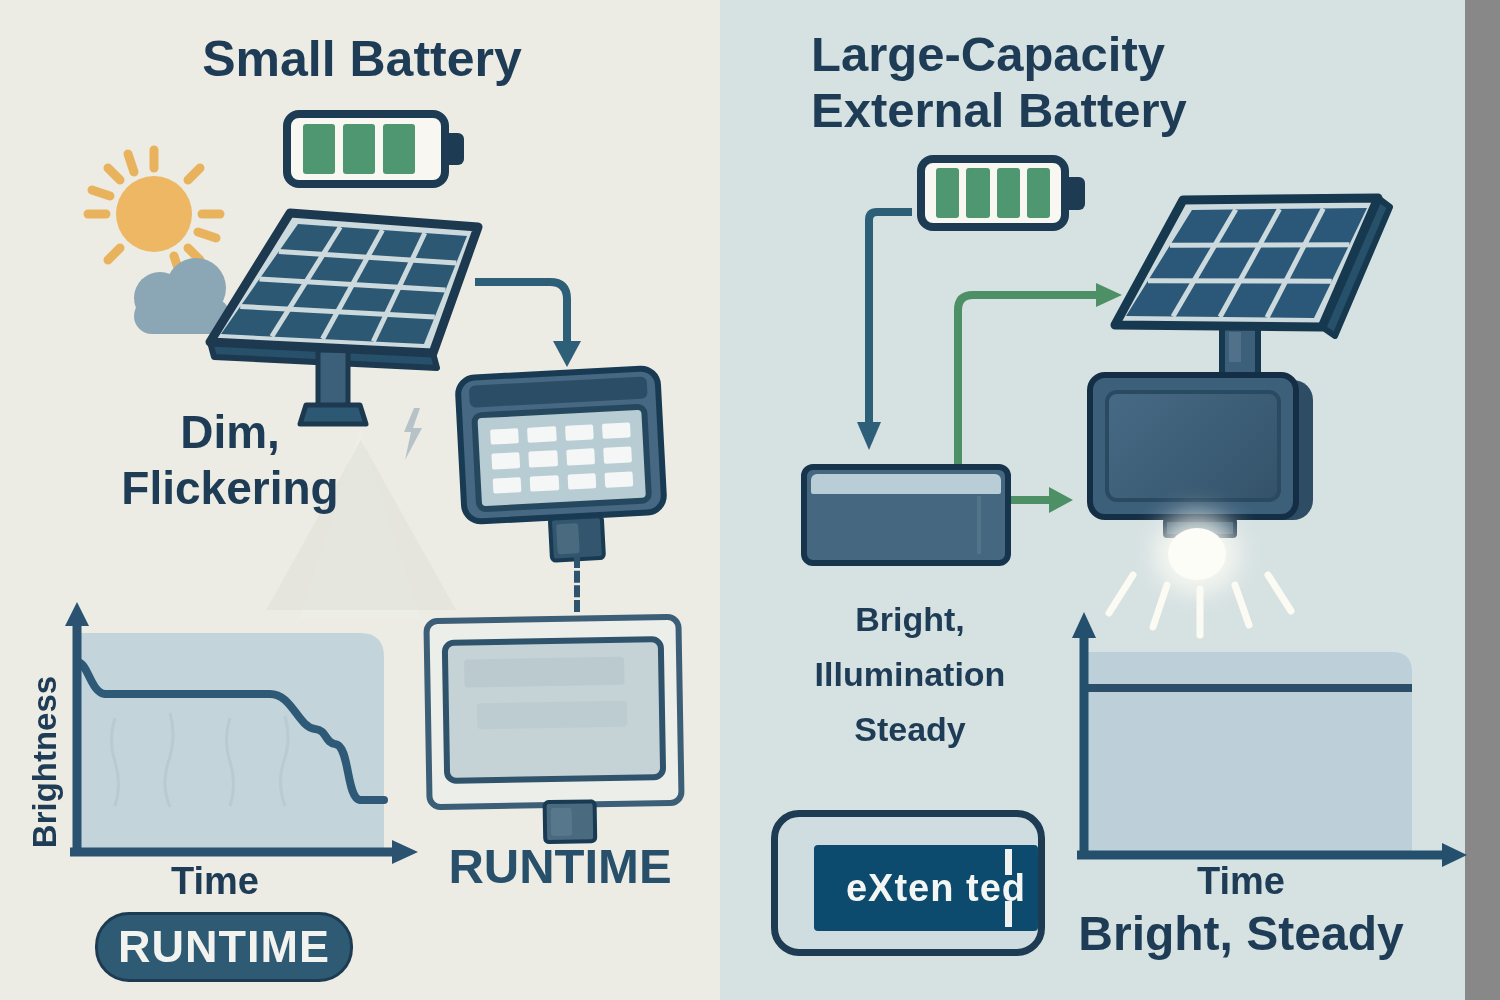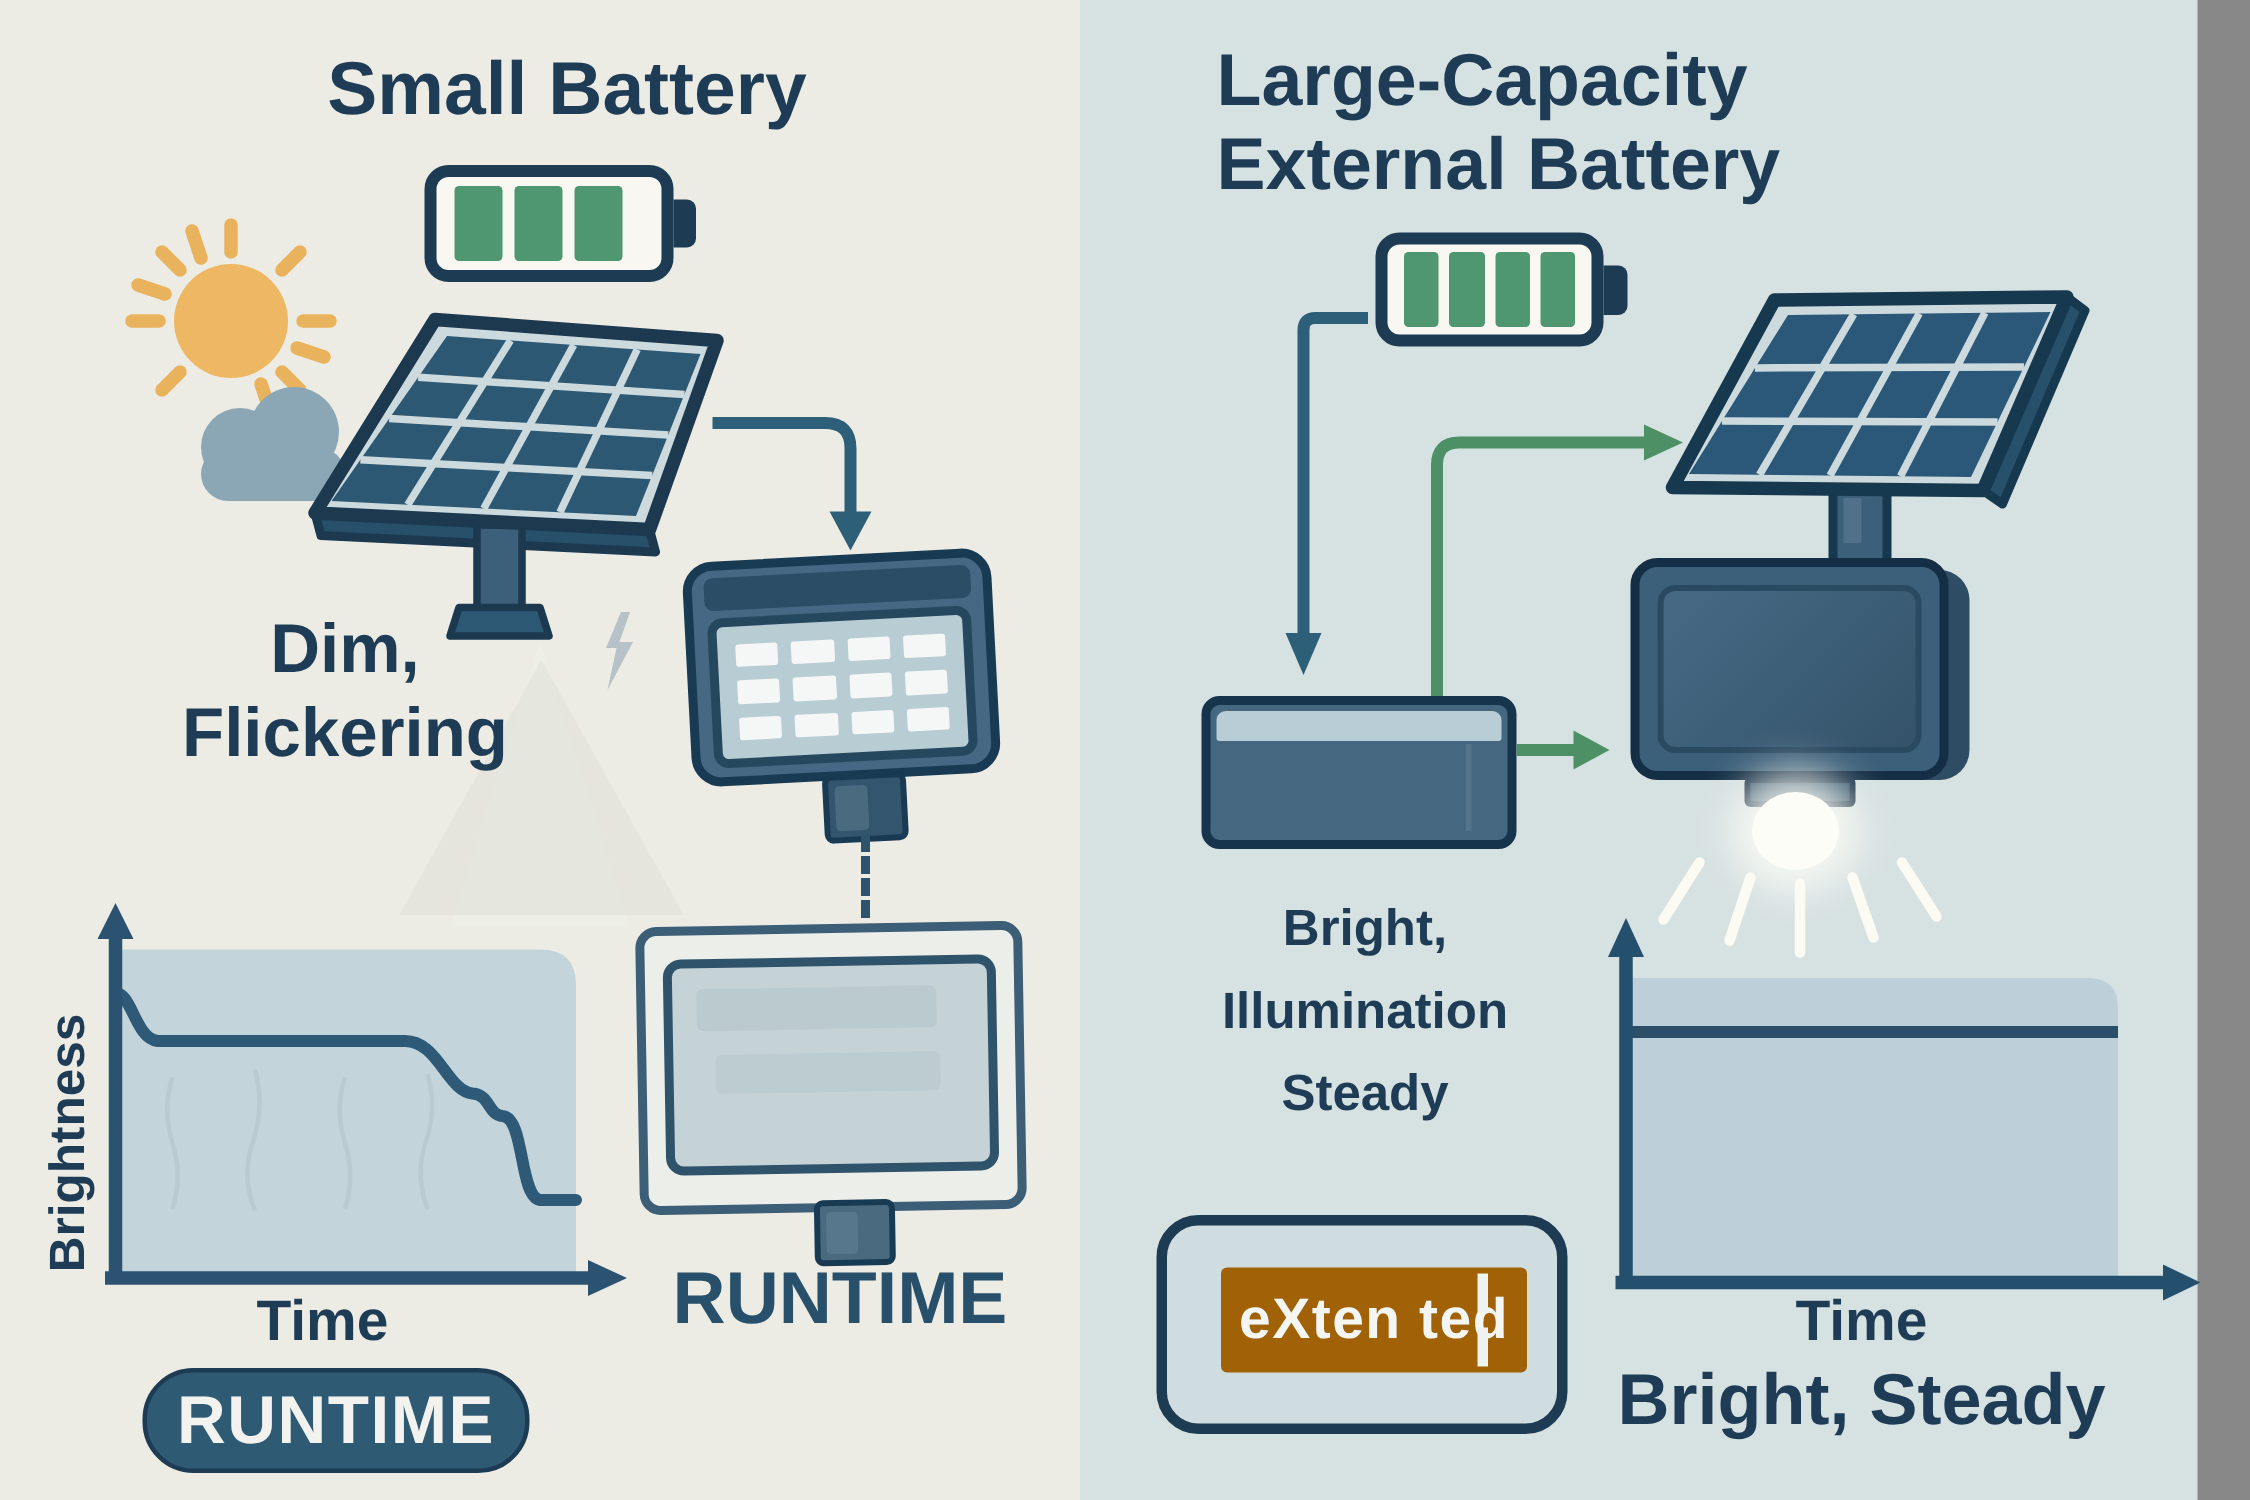--- a/index.html
+++ b/index.html
@@ -27,21 +27,21 @@
          display:flex;align-items:center;justify-content:center;letter-spacing:1px;}
   svg{display:block;}
 </style>
 </head>
 <body>
 
 <div id="stage">
 
   <div class="panel" style="left:0;width:746px;background:#edece4;">
 
-    <div class="abs ctr" style="left:68px;top:30px;width:620px;font-size:50px;">Small Battery</div>
+    <div class="abs ctr" style="left:52px;top:30px;width:620px;font-size:50px;">Small Battery</div>
 
     <div class="abs batt" style="left:283px;top:110px;width:166px;height:78px;">
       <div class="bar" style="width:32px;height:50px;"></div>
       <div class="bar" style="width:32px;height:50px;"></div>
       <div class="bar" style="width:32px;height:50px;"></div>
     </div>
     <div class="abs batt-tip" style="left:449px;top:133px;width:15px;height:32px;"></div>
 
     <svg class="abs" style="left:70px;top:132px;" width="170" height="170" viewBox="0 0 170 170">
       <g stroke="#e9b35e" stroke-width="9" stroke-linecap="round">
@@ -230,22 +230,22 @@
       </g>
     </svg>
 
     <div class="abs ctr cap3" style="left:30px;top:592px;width:320px;font-size:34px;line-height:55px;">
       <span>Bright,</span>
       <span>Illumination</span>
       <span>Steady</span>
     </div>
 
     <div class="abs" style="left:51px;top:810px;width:274px;height:146px;background:#cfdde0;border:7px solid #1d3c53;border-radius:28px;box-sizing:border-box;">
-      <div class="abs ctr" style="left:36px;top:28px;width:204px;height:70px;background:#a16207;border-radius:4px;
-                  display:flex;align-items:center;justify-content:center;">
+      <div class="abs ctr" style="left:36px;top:28px;width:204px;height:86px;background:#0c4a6e;border-radius:4px;
+                  display:flex;align-items:center;justify-content:center;padding-left:20px;">
         <span style="color:#f4f6f3;font-size:38px;letter-spacing:1px;">eXten ted</span>
         <div class="abs" style="right:26px;top:4px;width:7px;height:26px;background:#eef2f0;"></div>
         <div class="abs" style="right:26px;bottom:4px;width:7px;height:26px;background:#eef2f0;"></div>
       </div>
     </div>
 
     <svg class="abs" style="left:340px;top:608px;" width="410" height="300" viewBox="0 0 410 300">
       <path d="M27,44 H332 Q352,44 352,64 V246 H27 Z" fill="#bdd0d9"></path>
       <line x1="27" y1="80" x2="352" y2="80" stroke="#2b4f69" stroke-width="8"></line>
       <line x1="24" y1="250" x2="24" y2="26" stroke="#24506d" stroke-width="9"></line>

